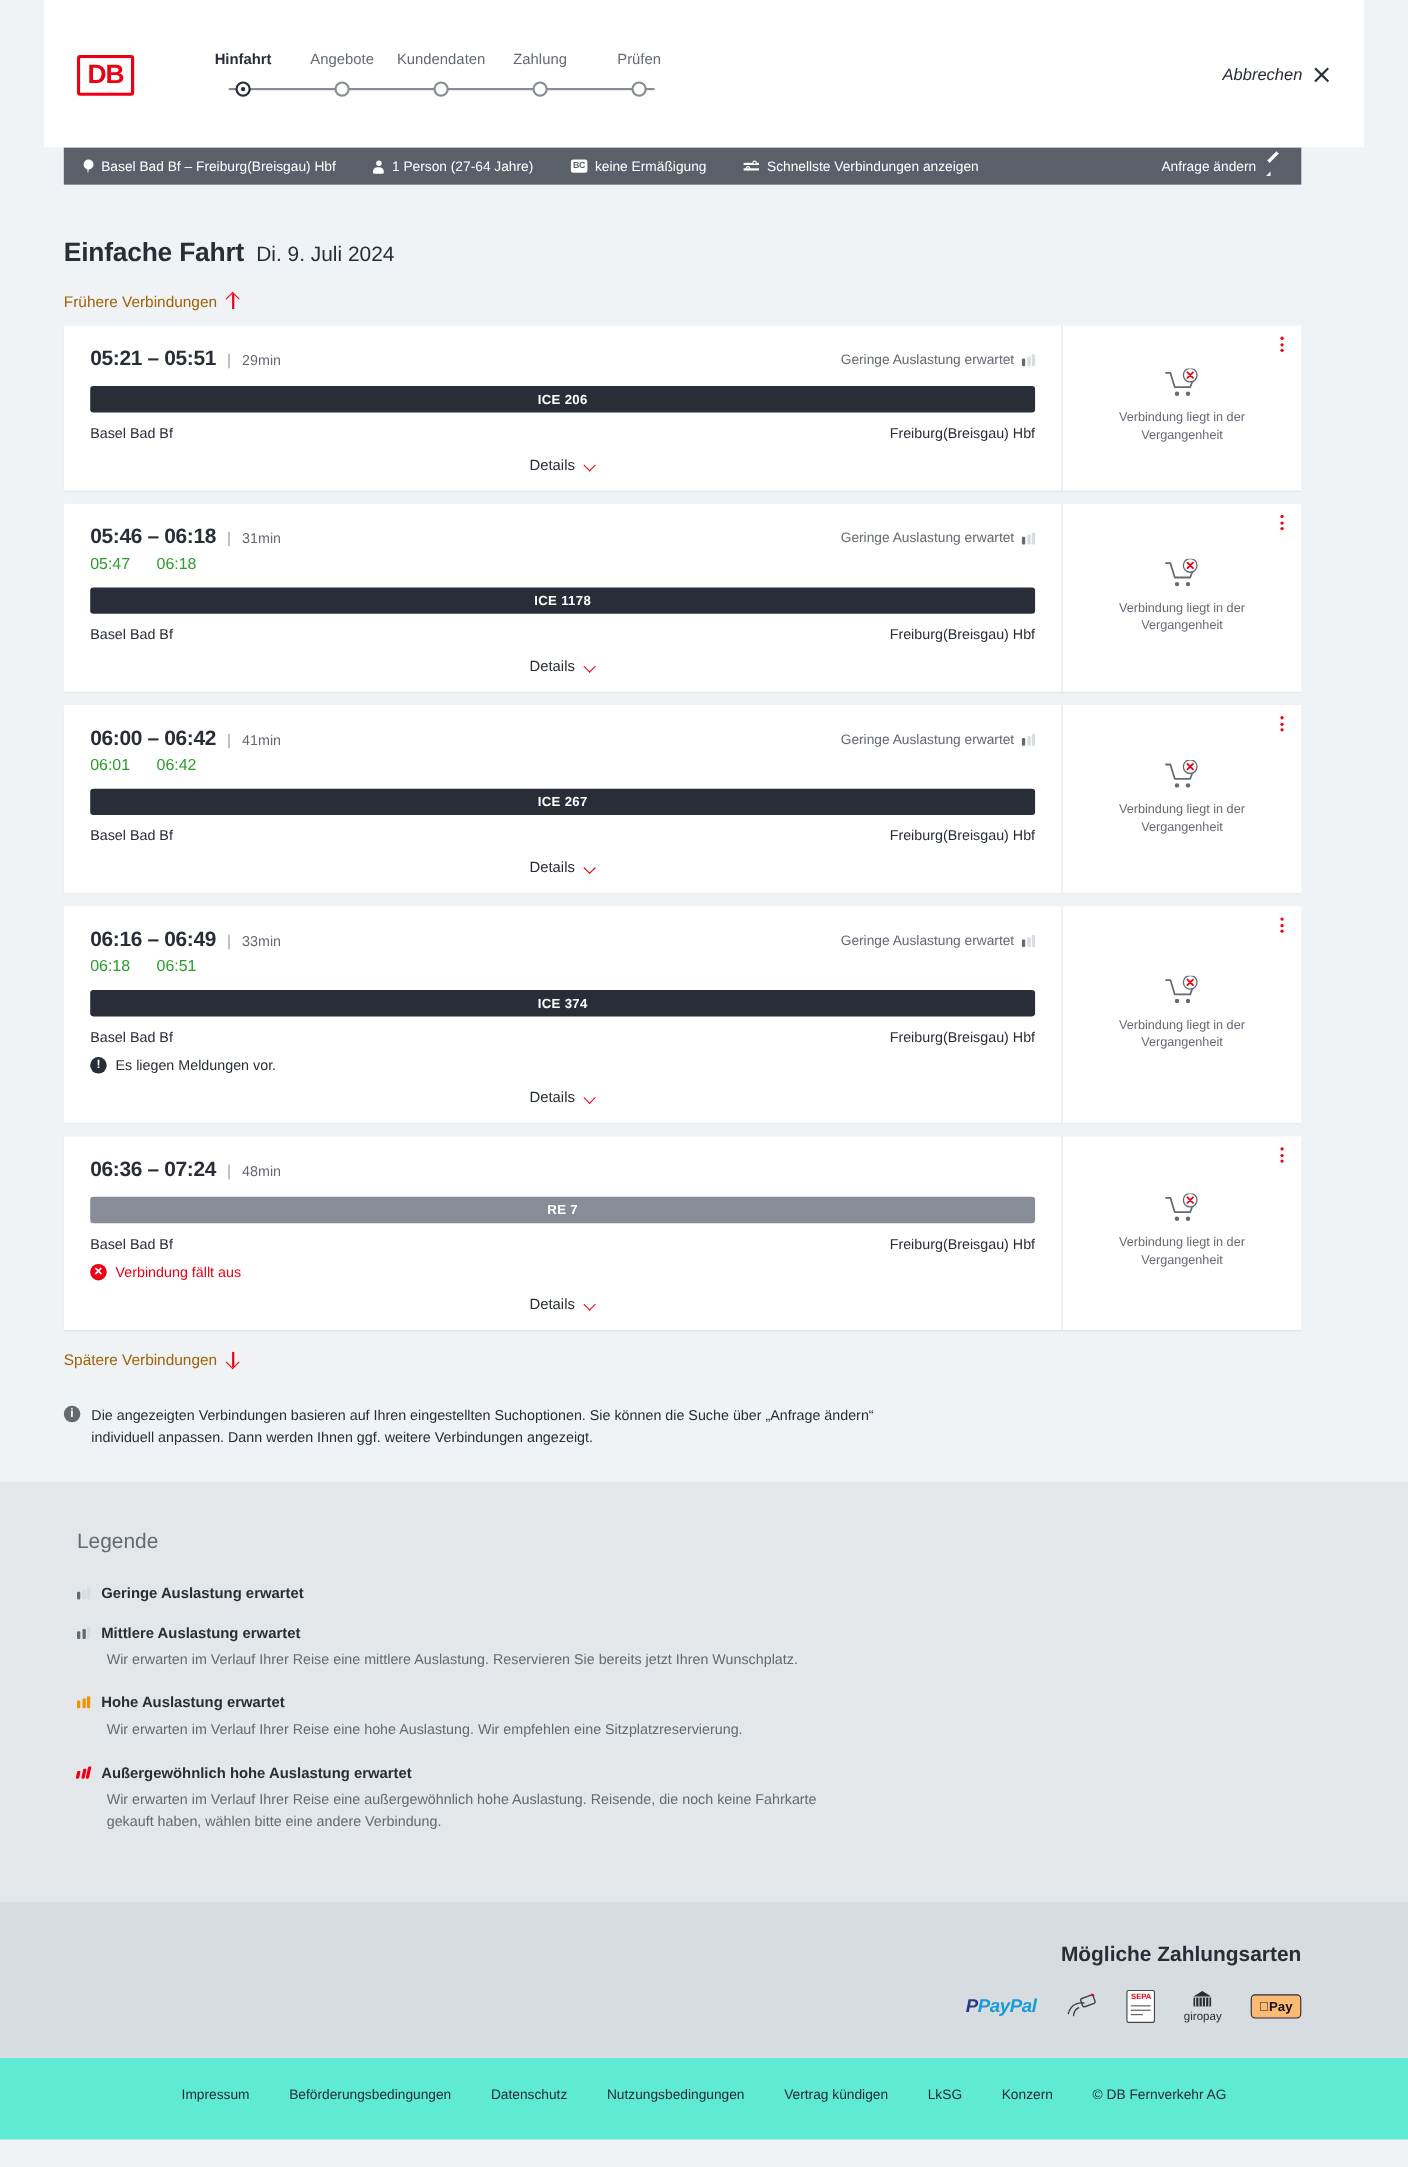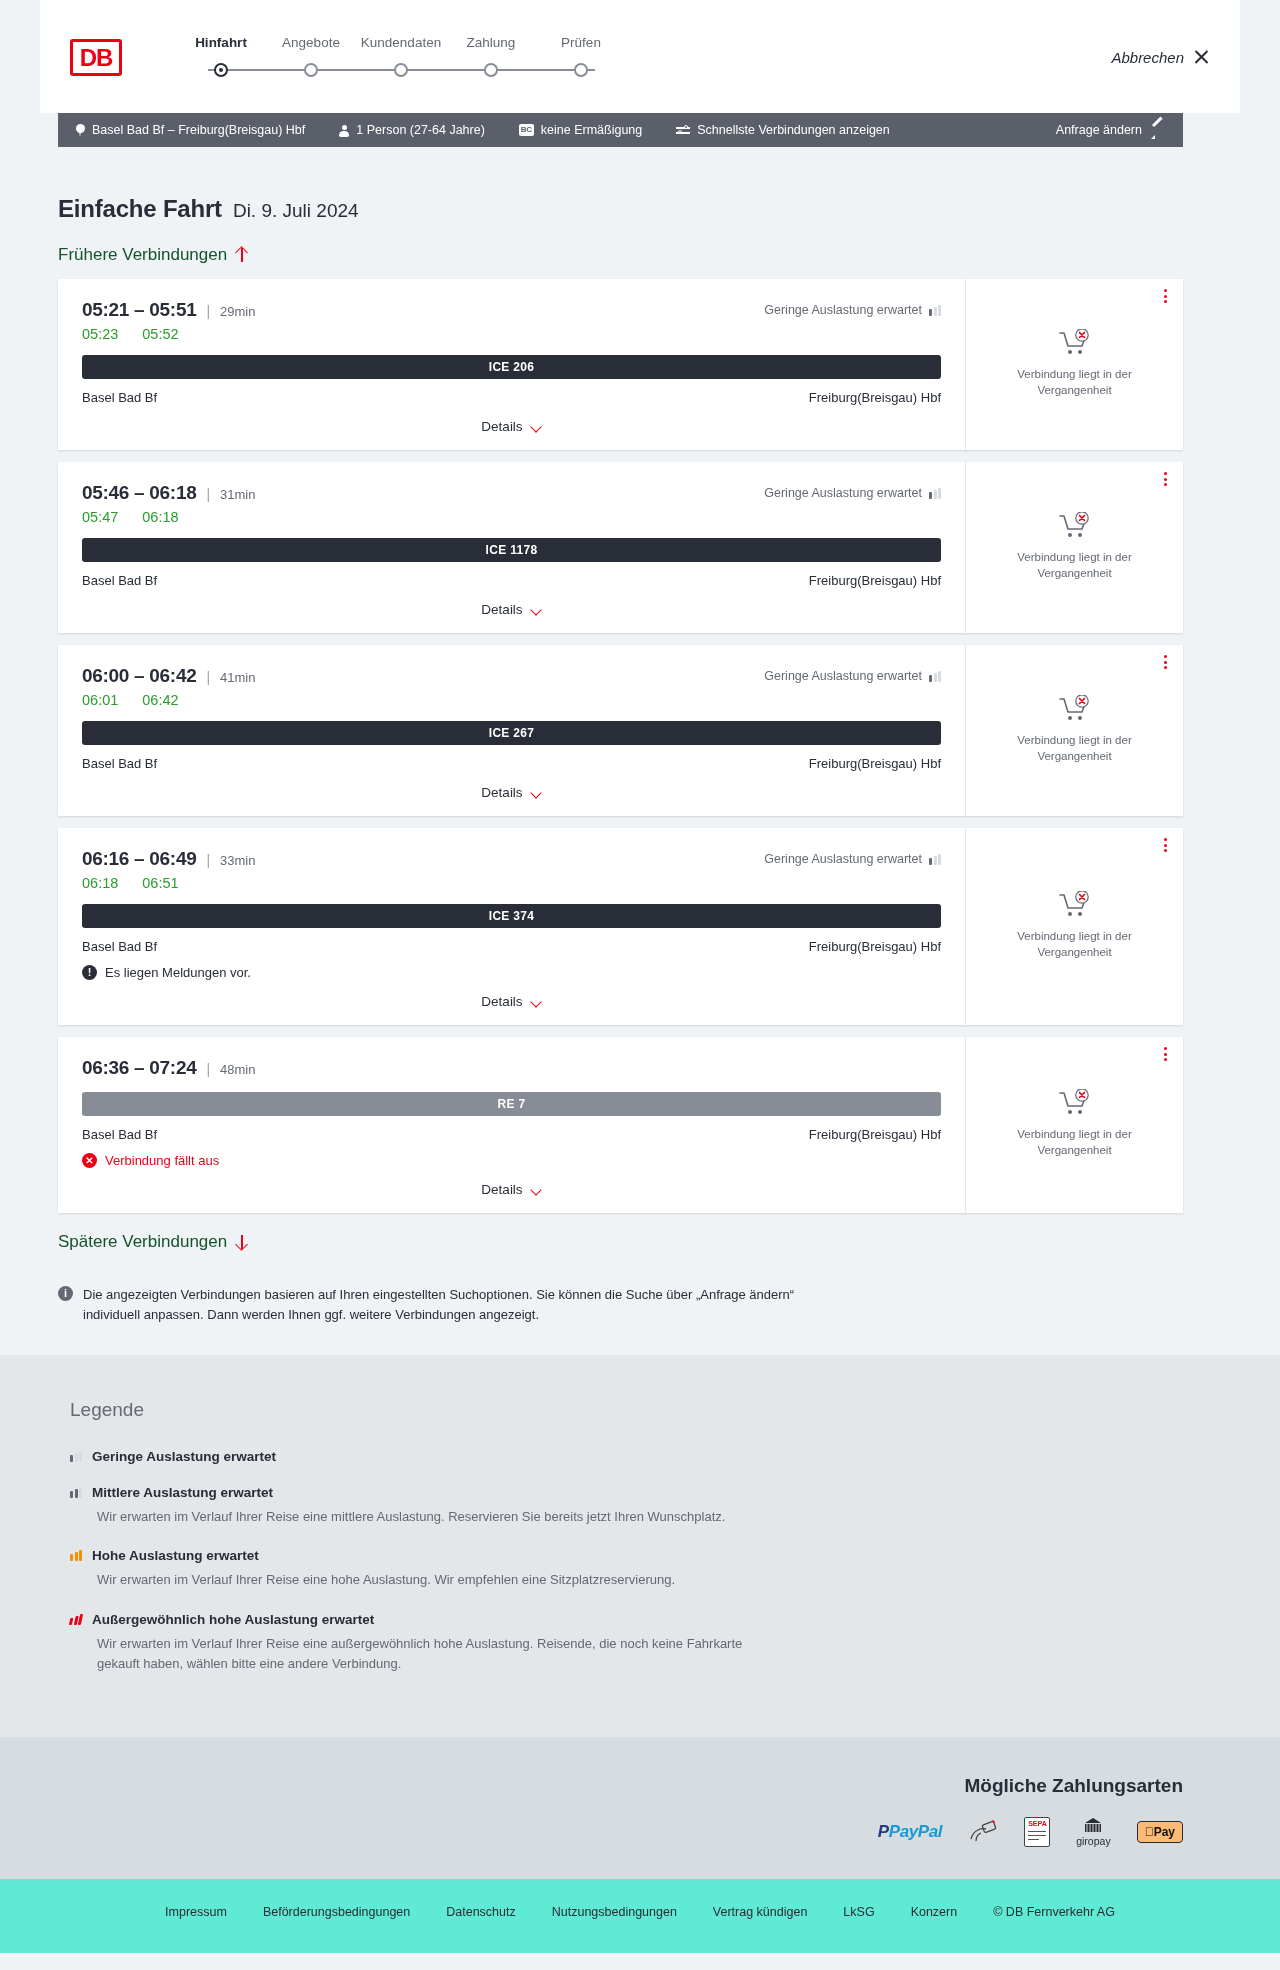--- a/index.html
+++ b/index.html
@@ -9,21 +9,21 @@
     font-family: "Liberation Sans", sans-serif;
     color: #282d37;
   }
   body { width: 1280px; min-height: 1970px; position: relative; }
 
   
   .topbar {
     position: relative;
     background: #ffffff;
     margin: 0 40px;
-    height: 113px;
+    height: 134px;
     display: flex;
     align-items: flex-start;
   }
   .topbar-inner {
     position: relative; z-index: 2;
     width: 100%; height: 100%;
     display: flex; align-items: center; padding: 0 30px;
   }
   .db-logo {
     width: 52px; height: 37px;
@@ -156,21 +156,21 @@
   
   .main { padding: 0 40px; background:#f0f3f5; padding-bottom: 30px; }
   .main-inner { margin-left: 18px; margin-right: 57px; }
 
   .page-title-row { display: flex; align-items: baseline; gap: 11px; padding-top: 48px; }
   .page-title { font-size: 24px; font-weight: 700; letter-spacing: -0.2px; }
   .page-date { font-size: 19px; color: #282d37; }
 
   .nav-earlier, .nav-later {
     display: flex; align-items: center; gap: 8px;
-    font-size: 17px; color: #14532d; cursor: pointer;
+    font-size: 14px; color: #a16207; cursor: pointer;
   }
   .nav-earlier { margin-top: 22px; }
   .nav-later   { margin-top: 19px; }
   .arrow-up, .arrow-down {
     width: 13px; height: 16px; position: relative; display: inline-block;
   }
   .arrow-up::before, .arrow-down::before {
     content:""; position:absolute; left:5.6px; top:1px; width: 1.8px; height: 14px; background:#ec0016;
   }
   .arrow-up::after {
@@ -419,24 +419,20 @@
             </div>
             <div class="util-row">
               <span>Geringe Auslastung erwartet</span>
               <span class="util-icon util-low">
                   <i class="b1"></i>
                   <i class="b2"></i>
                   <i class="b3"></i>
                 </span>
             </div>
           </div>
-          <div class="times-actual">
-            <span>05:23</span>
-            <span>05:52</span>
-          </div>
           <div class="train-bar">ICE 206</div>
           <div class="stations">
             <span>Basel Bad Bf</span>
             <span class="station-to">Freiburg(Breisgau) Hbf</span>
           </div>
           <div class="details-row">
             <span>Details</span>
             <span class="chev-down"></span>
           </div>
         </div>

